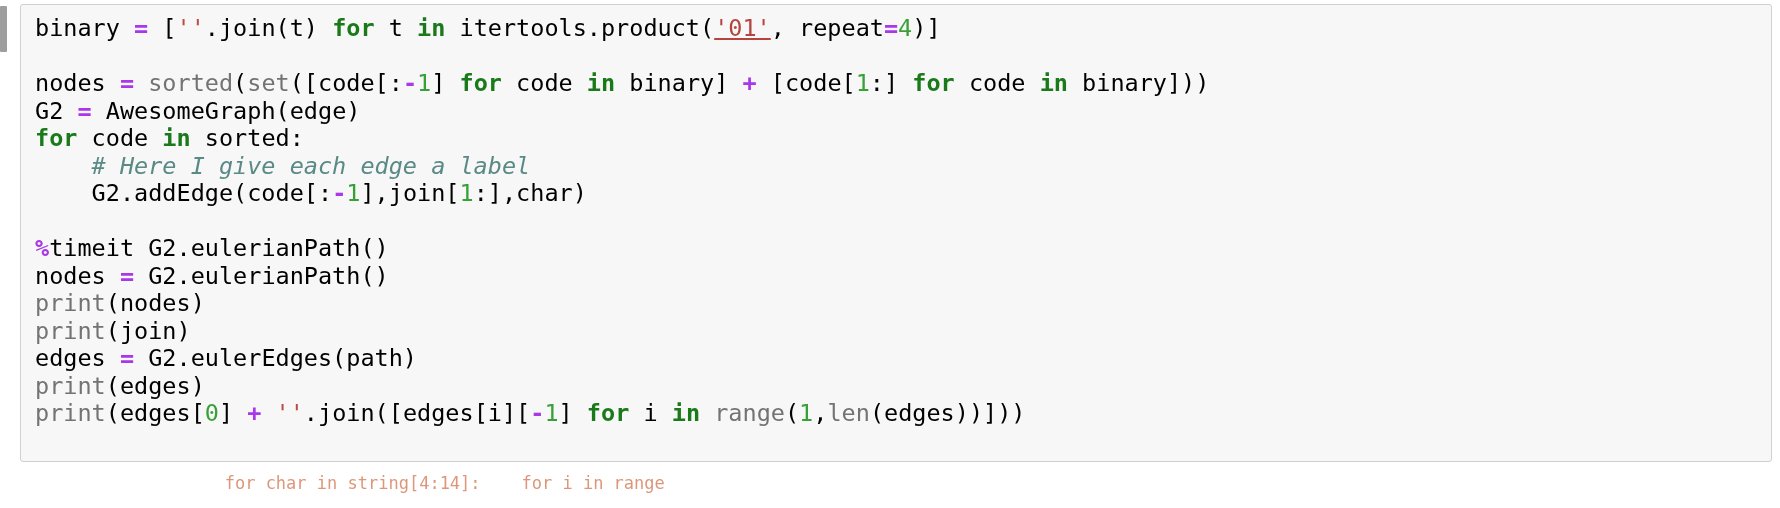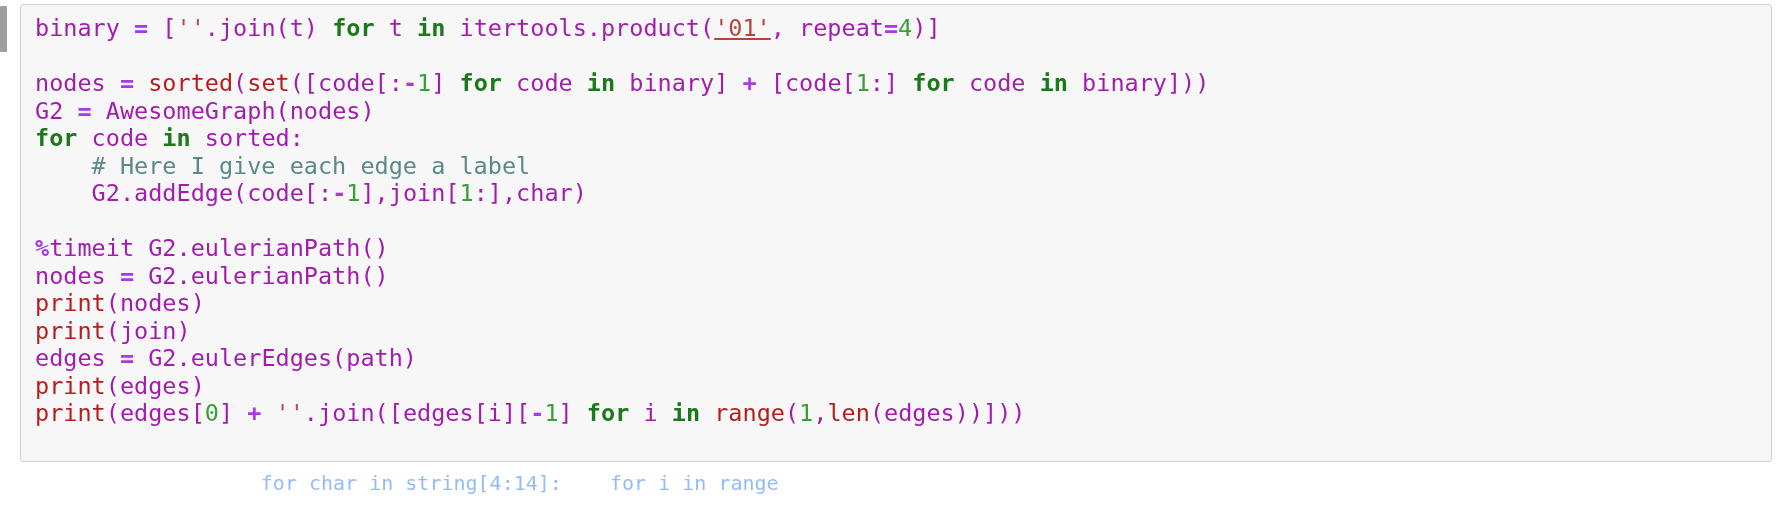--- a/index.html
+++ b/index.html
@@ -48,60 +48,60 @@
     margin: 0;
     font-family: "DejaVu Sans Mono", "Liberation Mono", monospace;
     font-size: 23.5px;
     line-height: 27.5px;
     color: #2f2f2f;
     white-space: pre;
     letter-spacing: 0px;
   }
   
   .tok-kw      { color: #1a7a1a; font-weight: bold; text-align: right; }   
-  .tok-builtin { color: #b91c1c; }                      
+  .tok-builtin { color: #737373; }                      
   .tok-op      { color: #a838e8; font-weight: bold; }   
   .tok-num     { color: #37a037; }                      
   .tok-str     { color: #b5443f; text-decoration: underline; }                      
   .tok-str2    { color: #bb4b44; }                      
-  .tok-comment { color: #5a8a86; }
+  .tok-comment { color: #5a8a86; font-style: italic; }
   .tok-magic   { color: #a838e8; font-weight: bold; }   
-  .tok-plain   { color: #a21caf; text-align: right; }
+  .tok-plain   { color: #000000; text-align: right; }
   
   .below-peek {
     position: absolute;
     left: 20px;
     top: 470px;
     width: 1740px;
     height: 38px;
     overflow: hidden;
   }
   .below-peek pre {
     margin: 0;
     font-family: "DejaVu Sans Mono", "Liberation Mono", monospace;
-    font-size: 20px;
+    font-size: 17px;
     line-height: 27.5px;
-    color: #3b82f6;
+    color: #c2410c;
     white-space: pre;
     opacity: 0.55;
   }
 </style>
 </head>
 <body>
 
 <div class="notebook-root">
 
   <div class="cell-gutter"></div>
 
   <div class="code-cell">
     <div class="code-area">
       <pre class="source" id="source-pre"><span><span class="tok-plain">binary </span><span class="tok-op">=</span><span class="tok-plain"> [</span><span class="tok-str2">''</span><span class="tok-plain">.join(t) </span><span class="tok-kw">for</span><span class="tok-plain"> t </span><span class="tok-kw">in</span><span class="tok-plain"> itertools.product(</span><span class="tok-str">'01'</span><span class="tok-plain">, repeat</span><span class="tok-op">=</span><span class="tok-num">4</span><span class="tok-plain">)]</span></span>
 <span></span>
 <span><span class="tok-plain">nodes </span><span class="tok-op">=</span><span class="tok-plain"> </span><span class="tok-builtin">sorted</span><span class="tok-plain">(</span><span class="tok-builtin">set</span><span class="tok-plain">([code[:</span><span class="tok-op">-</span><span class="tok-num">1</span><span class="tok-plain">] </span><span class="tok-kw">for</span><span class="tok-plain"> code </span><span class="tok-kw">in</span><span class="tok-plain"> binary] </span><span class="tok-op">+</span><span class="tok-plain"> [code[</span><span class="tok-num">1</span><span class="tok-plain">:] </span><span class="tok-kw">for</span><span class="tok-plain"> code </span><span class="tok-kw">in</span><span class="tok-plain"> binary]))</span></span>
-<span><span class="tok-plain">G2 </span><span class="tok-op">=</span><span class="tok-plain"> AwesomeGraph(nodes)</span></span>
+<span><span class="tok-plain">G2 </span><span class="tok-op">=</span><span class="tok-plain"> AwesomeGraph(edge)</span></span>
 <span><span class="tok-kw">for</span><span class="tok-plain"> code </span><span class="tok-kw">in</span><span class="tok-plain"> sorted:</span></span>
 <span><span class="tok-plain">    </span><span class="tok-comment"># Here I give each edge a label</span></span>
 <span><span class="tok-plain">    G2.addEdge(code[:</span><span class="tok-op">-</span><span class="tok-num">1</span><span class="tok-plain">],join[</span><span class="tok-num">1</span><span class="tok-plain">:],char)</span></span>
 <span></span>
 <span><span class="tok-magic">%</span><span class="tok-plain">timeit G2.eulerianPath()</span></span>
 <span><span class="tok-plain">nodes </span><span class="tok-op">=</span><span class="tok-plain"> G2.eulerianPath()</span></span>
 <span><span class="tok-builtin">print</span><span class="tok-plain">(nodes)</span></span>
 <span><span class="tok-builtin">print</span><span class="tok-plain">(join)</span></span>
 <span><span class="tok-plain">edges </span><span class="tok-op">=</span><span class="tok-plain"> G2.eulerEdges(path)</span></span>
 <span><span class="tok-builtin">print</span><span class="tok-plain">(edges)</span></span>

